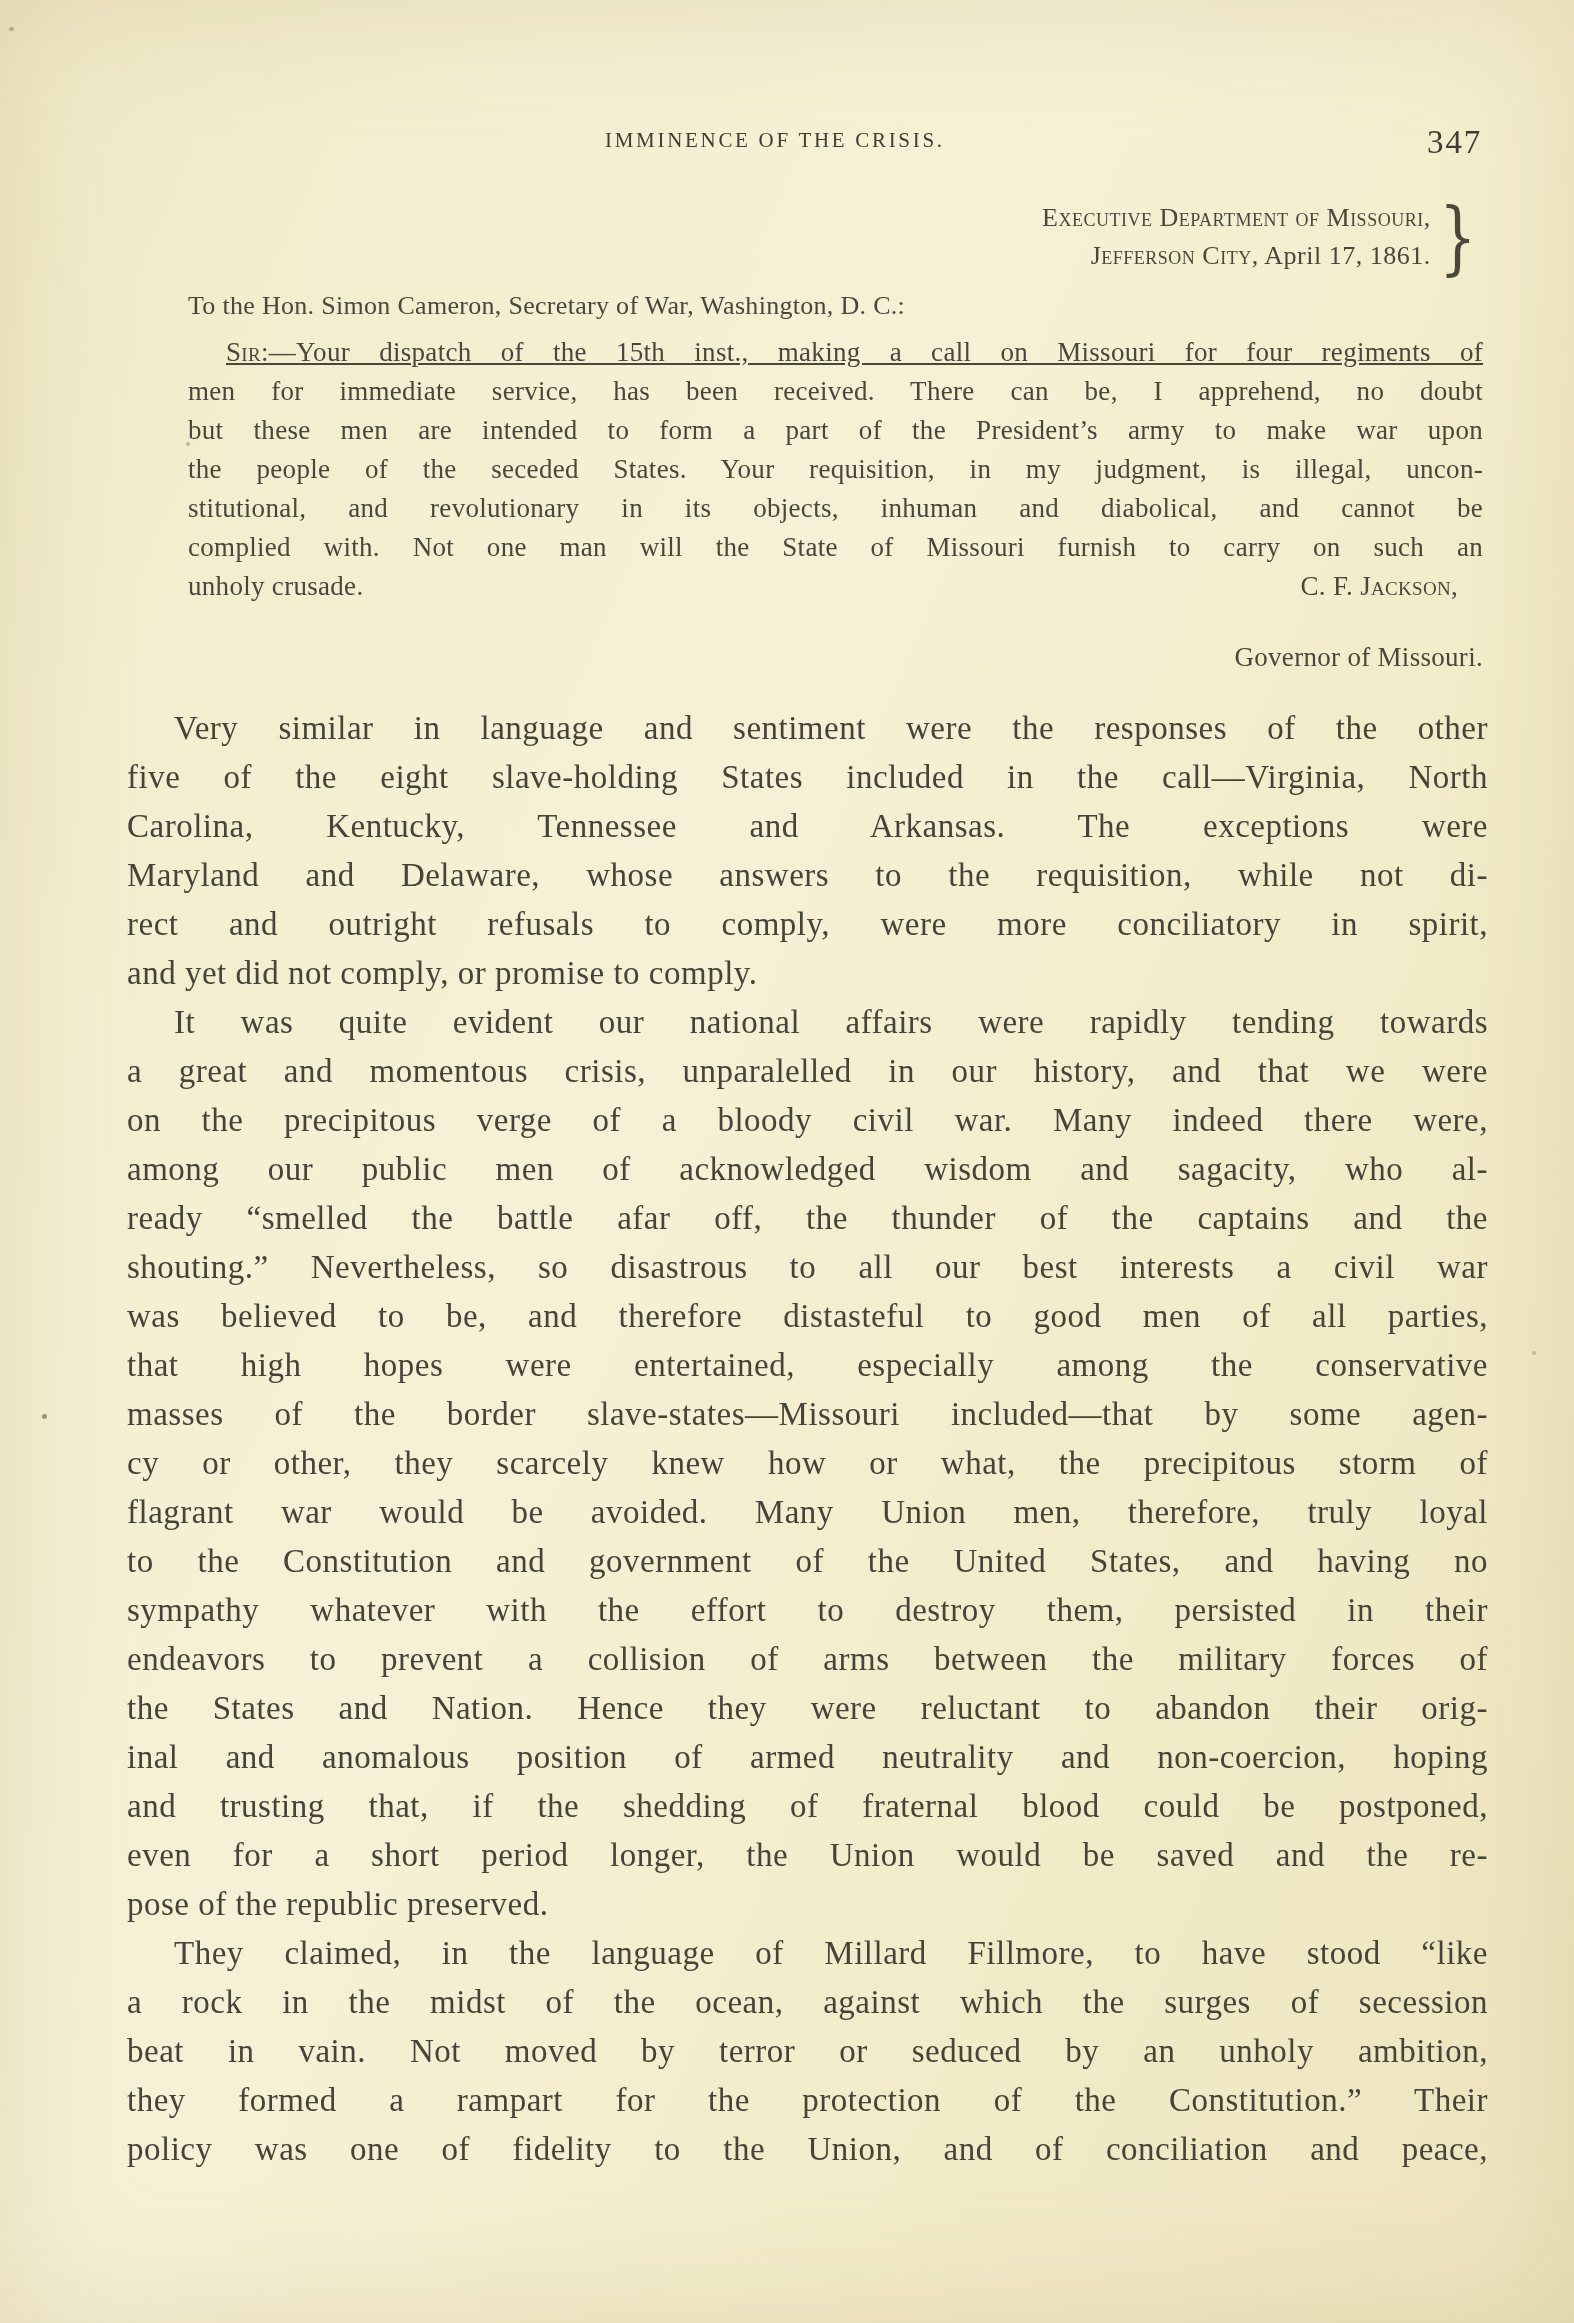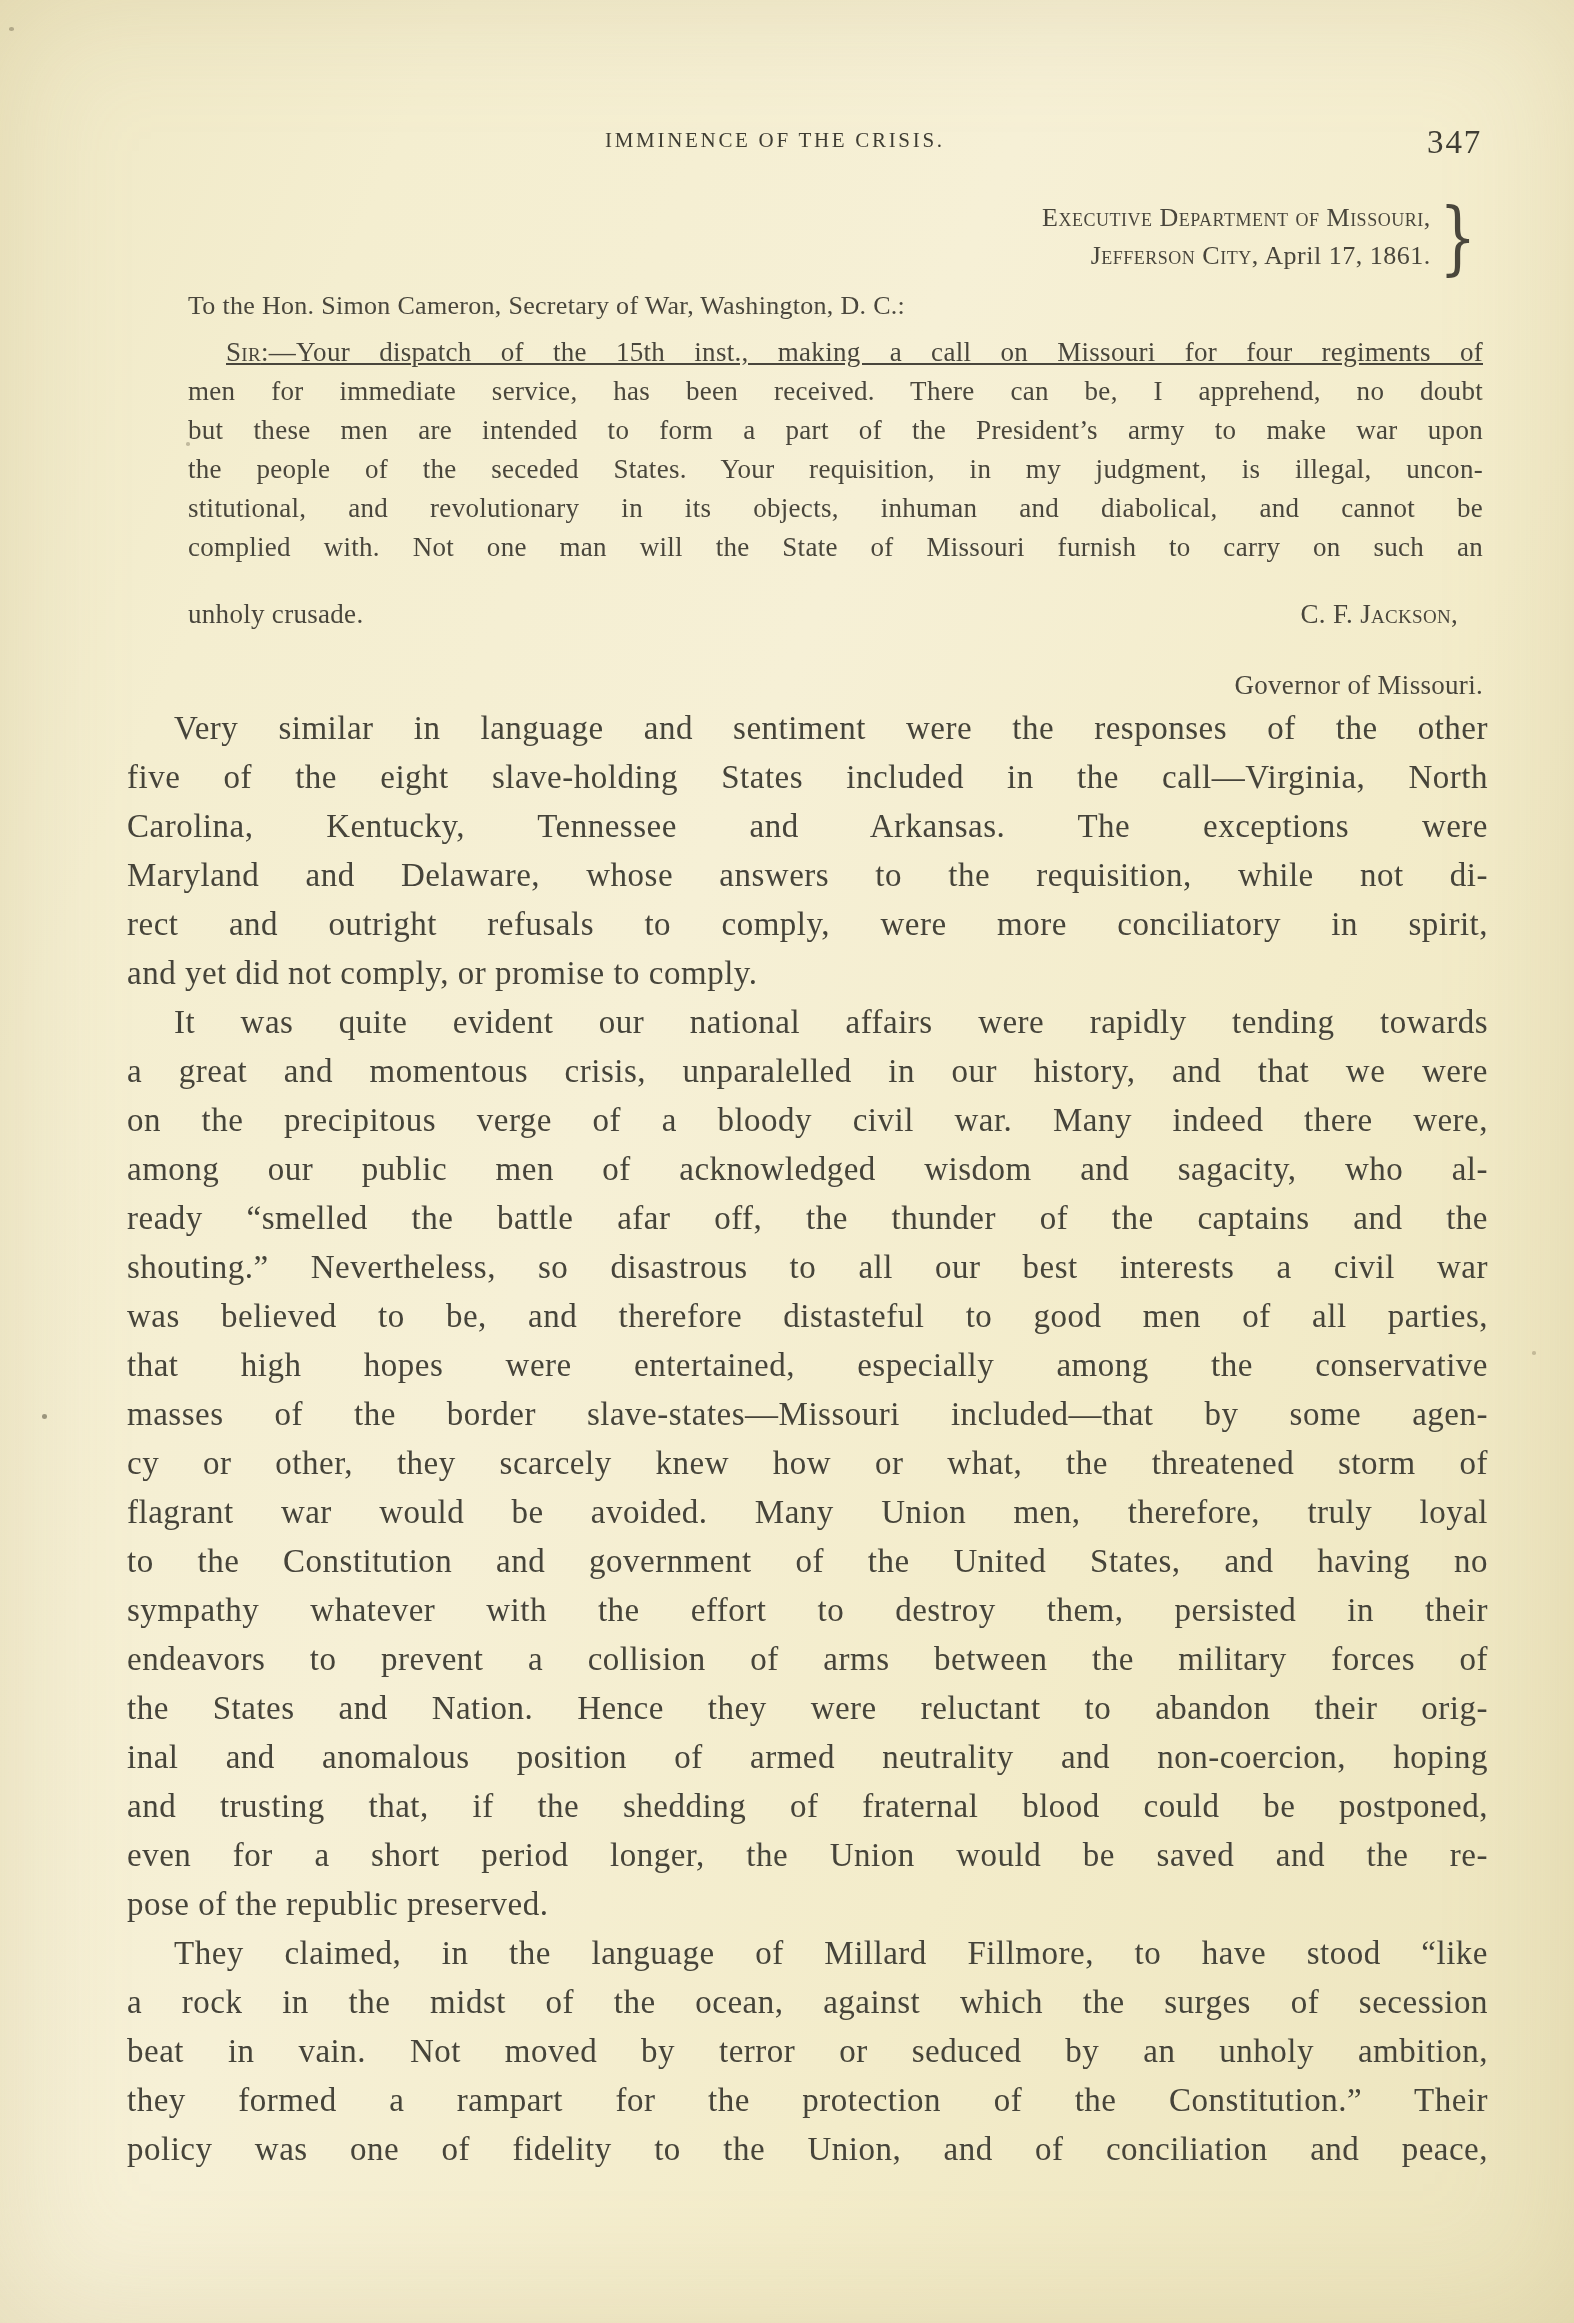--- a/index.html
+++ b/index.html
@@ -55,21 +55,20 @@
   }
   .jline {
     text-align: justify;
     text-align-last: justify;
   }
   .jline-end { text-align-last: left; }
   .letter-first { text-indent: 38px; text-decoration: underline; }
   .sig-row {
     display: flex; justify-content: space-between;
     line-height: 39px;
-    margin-top: 28px;
   }
   .sig-name { margin-right: 25px; }
   .sig-title { text-align: right; line-height: 39px; margin-top: 32px; }
   .main-text {
     position: absolute; top: 704px; left: 127px; width: 1361px;
     font-size: 33px; line-height: 49px;
     letter-spacing: 0.5px;
     color: #46443a;
   }
   .para .jline:first-child { text-indent: 47px; }
@@ -125,21 +124,21 @@
     <div class="para">
         <div class="jline">It was quite evident our national affairs were rapidly tending towards</div>
         <div class="jline">a great and momentous crisis, unparalelled in our history, and that we were</div>
         <div class="jline">on the precipitous verge of a bloody civil war. Many indeed there were,</div>
         <div class="jline">among our public men of acknowledged wisdom and sagacity, who al-</div>
         <div class="jline">ready “smelled the battle afar off, the thunder of the captains and the</div>
         <div class="jline">shouting.” Nevertheless, so disastrous to all our best interests a civil war</div>
         <div class="jline">was believed to be, and therefore distasteful to good men of all parties,</div>
         <div class="jline">that high hopes were entertained, especially among the conservative</div>
         <div class="jline">masses of the border slave-states—Missouri included—that by some agen-</div>
-        <div class="jline">cy or other, they scarcely knew how or what, the threatened storm of</div>
+        <div class="jline">cy or other, they scarcely knew how or what, the precipitous storm of</div>
         <div class="jline">flagrant war would be avoided. Many Union men, therefore, truly loyal</div>
         <div class="jline">to the Constitution and government of the United States, and having no</div>
         <div class="jline">sympathy whatever with the effort to destroy them, persisted in their</div>
         <div class="jline">endeavors to prevent a collision of arms between the military forces of</div>
         <div class="jline">the States and Nation. Hence they were reluctant to abandon their orig-</div>
         <div class="jline">inal and anomalous position of armed neutrality and non-coercion, hoping</div>
         <div class="jline">and trusting that, if the shedding of fraternal blood could be postponed,</div>
         <div class="jline">even for a short period longer, the Union would be saved and the re-</div>
         <div class="jline jline-end">pose of the republic preserved.</div>
       </div>

